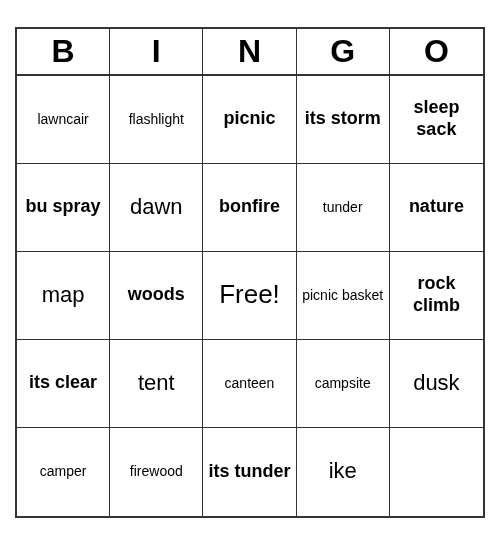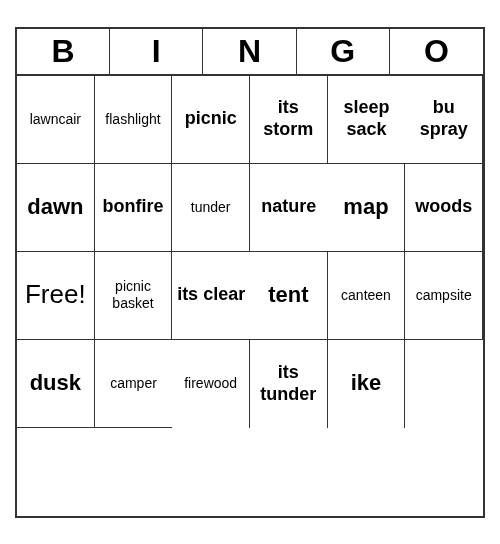--- a/index.html
+++ b/index.html
@@ -36,21 +36,21 @@
       padding: 4px 0;
       border-right: 1px solid #333;
     }
 
     .bingo-header-cell:last-child {
       border-right: none;
     }
 
     .bingo-grid {
       display: grid;
-      grid-template-columns: repeat(6, 1fr);
+      grid-template-columns: repeat(5, 1fr);
       grid-template-rows: repeat(5, 1fr);
     }
 
     .bingo-cell {
       border-right: 1px solid #333;
       border-bottom: 1px solid #333;
       min-height: 88px;
       display: flex;
       align-items: center;
       justify-content: center;
@@ -63,21 +63,21 @@
     .bingo-cell:nth-child(5n) {
       border-right: none;
     }
 
     .bingo-cell:nth-child(n+21) {
       border-bottom: none;
     }
 
     .bingo-cell.large-text {
       font-size: 22px;
-      font-weight: bold;
+      font-weight: normal;
     }
 
     .bingo-cell.medium-text {
       font-size: 18px;
       font-weight: bold;
     }
 
     .bingo-cell.free-cell {
       font-size: 26px;
       font-weight: normal;
@@ -102,20 +102,21 @@
       <div class="bingo-cell medium-text">sleep sack</div>
       <div class="bingo-cell medium-text">bu spray</div>
       <div class="bingo-cell large-text">dawn</div>
       <div class="bingo-cell medium-text">bonfire</div>
       <div class="bingo-cell">tunder</div>
       <div class="bingo-cell medium-text">nature</div>
       <div class="bingo-cell large-text">map</div>
       <div class="bingo-cell medium-text">woods</div>
       <div class="bingo-cell free-cell">Free!</div>
       <div class="bingo-cell">picnic basket</div>
+      <div class="bingo-cell medium-text">rock climb</div>
       <div class="bingo-cell medium-text">its clear</div>
       <div class="bingo-cell large-text">tent</div>
       <div class="bingo-cell">canteen</div>
       <div class="bingo-cell">campsite</div>
       <div class="bingo-cell large-text">dusk</div>
       <div class="bingo-cell">camper</div>
       <div class="bingo-cell">firewood</div>
       <div class="bingo-cell medium-text">its tunder</div>
       <div class="bingo-cell large-text">ike</div>
     </div>

